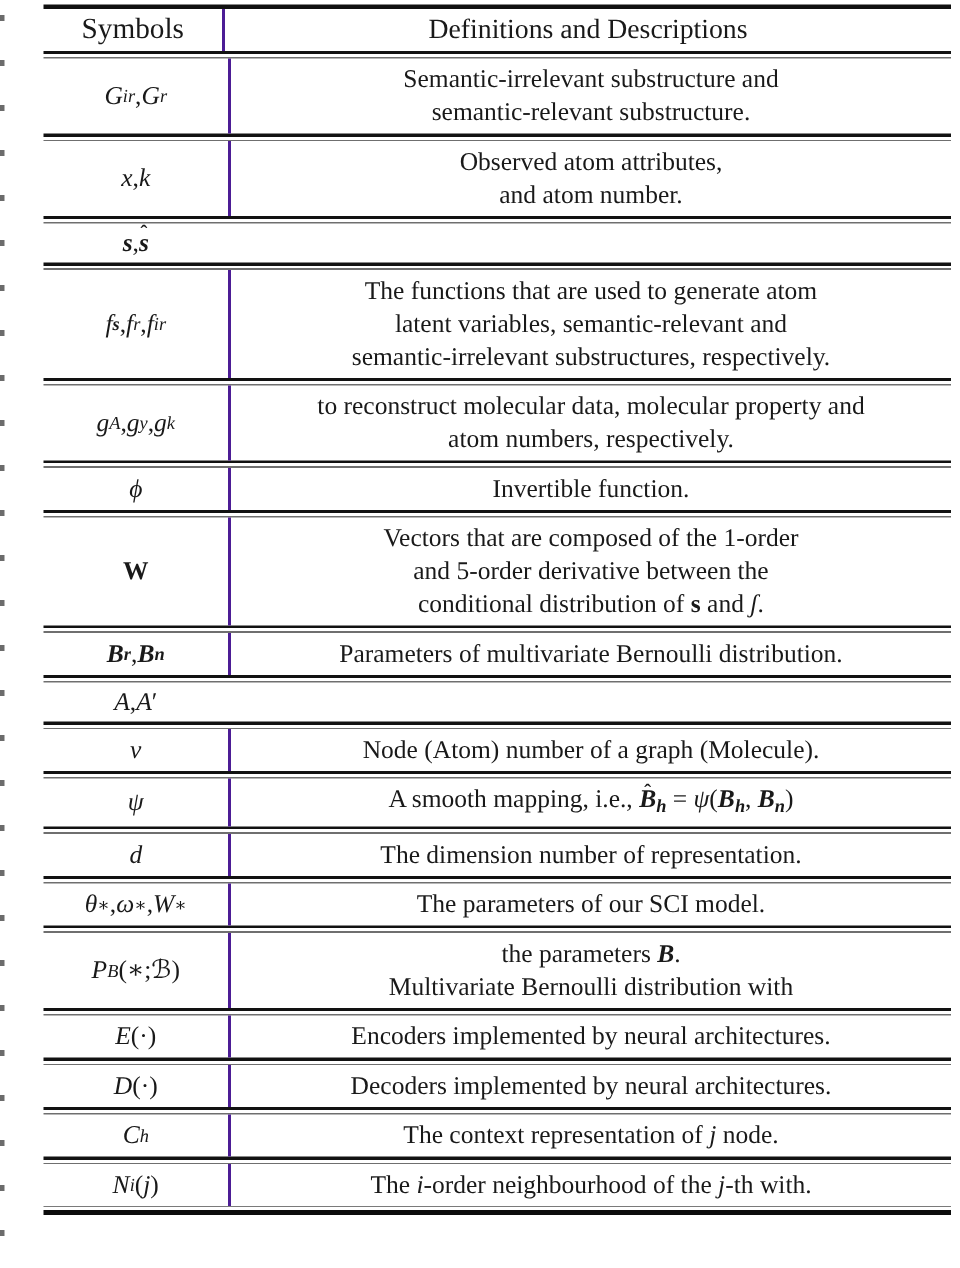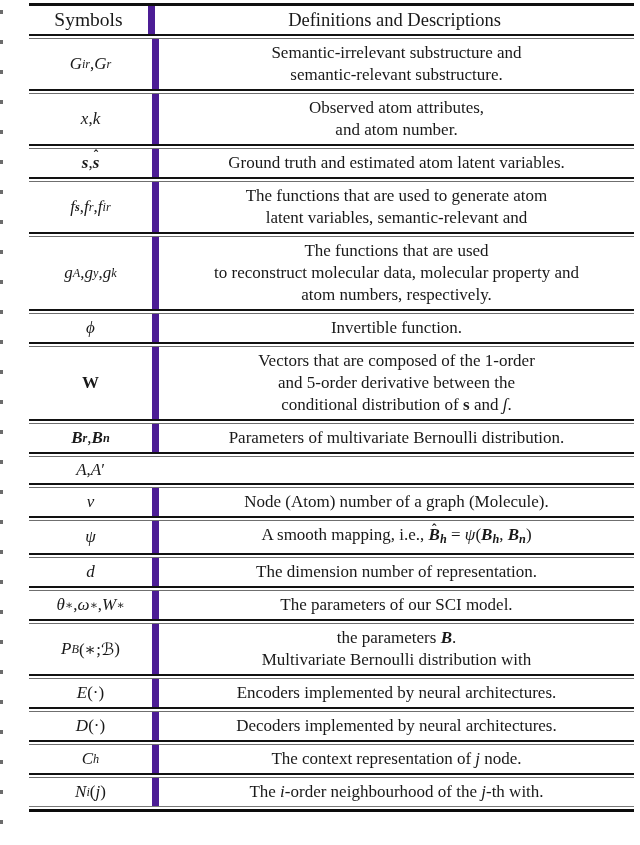--- a/index.html
+++ b/index.html
@@ -8,21 +8,21 @@
   .edge-marks{position:absolute;left:0;top:10px;width:3px;height:828px;
       background:repeating-linear-gradient(to bottom,#3a3a3a 0 4px,transparent 4px 30px);
       opacity:.75;}
   .notation-table{position:absolute;left:29px;top:3px;width:605px;}
   .rule-top{height:3px;background:#101010;}
   .rule{height:5px;background:linear-gradient(#121212 0 2px,#ffffff 2px 4px,#6f6f6f 4px 5px);}
   .rule-bottom{height:6px;background:linear-gradient(#7a7a7a 0 1px,#ffffff 1px 3px,#0c0c0c 3px 6px);}
   .row{display:flex;align-items:stretch;}
   .cell-sym{width:119px;display:flex;align-items:center;justify-content:center;
       text-align:center;font-size:17px;padding:3px 2px;}
-  .cell-def{flex:1;border-left:7px solid #4c1d95;display:flex;flex-direction:column;
+  .cell-def{flex:1;border-left:2px solid #4c1d95;display:flex;flex-direction:column;
       justify-content:center;align-items:center;text-align:center;
       font-size:17px;padding:3px 24px;}
   .line{line-height:22px;}
   .hdr .cell-sym{font-size:19.5px;padding:2px 0;text-align:right;}
   .hdr .cell-def{font-size:18.5px;}
   .k-n{font-style:normal;}
   .k-i{font-style:italic;}
   .k-bi{font-style:italic;font-weight:bold;}
   .k-bn{font-weight:bold;}
   .k-cal{font-style:italic;font-family:"DejaVu Serif","DejaVu Sans",serif;}
@@ -76,57 +76,54 @@
       </div>
   </div>
 
   <div class="rule"></div>
   <div class="row">
     <div class="cell-sym">
         <span class="k-bi">s</span>
         <span class="k-n">, </span>
         <span class="hat-wrap"><span class="k-bi">s</span><span class="hat-mark">ˆ</span></span>
       </div>
-    <div class="cell-def">
-        <div class="line"><span class="k-n">Ground truth and estimated atom latent variables.</span></div>
-      </div>
   </div>
 
   <div class="rule"></div>
   <div class="row">
     <div class="cell-sym">
         <span class="k-i">f</span>
         <span class="k-bsub">s</span>
         <span class="k-n">, </span>
         <span class="k-i">f</span>
         <span class="k-sub">r</span>
         <span class="k-n">, </span>
         <span class="k-i">f</span>
         <span class="k-sub">ir</span>
       </div>
     <div class="cell-def">
         <div class="line"><span class="k-n">The functions that are used to generate atom</span></div>
         <div class="line"><span class="k-n">latent variables, semantic-relevant and</span></div>
+        <div class="line"><span class="k-n">semantic-irrelevant substructures, respectively.</span></div>
       </div>
   </div>
 
   <div class="rule"></div>
   <div class="row">
     <div class="cell-sym">
         <span class="k-i">g</span>
         <span class="k-sub">A</span>
         <span class="k-n">, </span>
         <span class="k-i">g</span>
         <span class="k-sub">y</span>
         <span class="k-n">, </span>
         <span class="k-i">g</span>
         <span class="k-sub">k</span>
       </div>
     <div class="cell-def">
-        <div class="line"><span class="k-n">The functions that are used</span></div>
         <div class="line"><span class="k-n">to reconstruct molecular data, molecular property and</span></div>
         <div class="line"><span class="k-n">atom numbers, respectively.</span></div>
       </div>
   </div>
 
   <div class="rule"></div>
   <div class="row">
     <div class="cell-sym">
         <span class="k-i">ϕ</span>
       </div>

